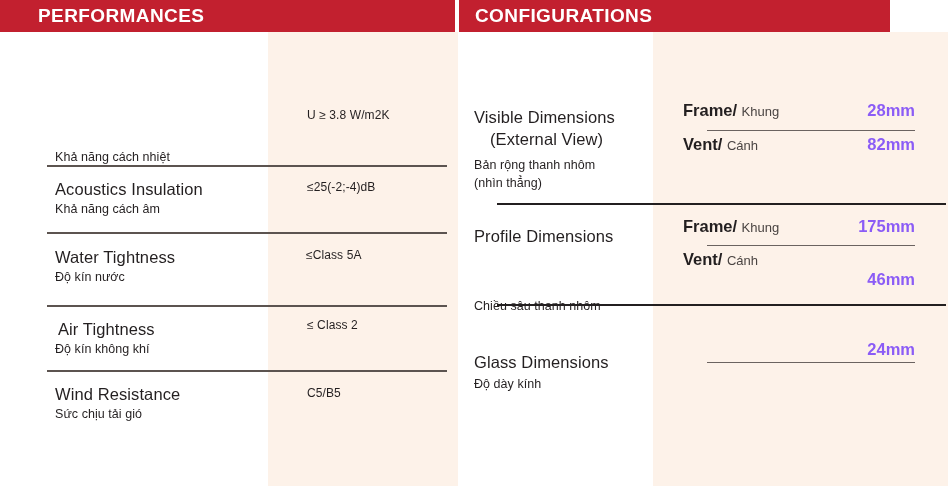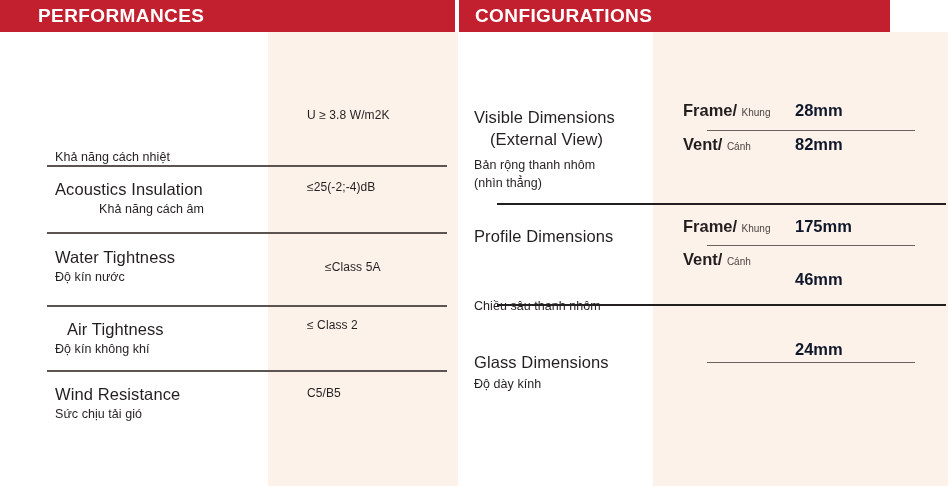--- a/index.html
+++ b/index.html
@@ -92,28 +92,28 @@
     font-size: 12.5px;
     color: #231f20;
     letter-spacing: 0.05px;
   }
   .cfg-key-en {
     font-size: 16.5px;
     color: #231f20;
     font-weight: 600;
   }
   .cfg-key-vi {
-    font-size: 10px;
+    font-size: 13px;
     color: #4a4442;
   }
   .cfg-val {
     font-size: 16.5px;
-    color: #0f172a;
+    color: #8b5cf6;
     font-weight: 600;
-    text-align: left;
+    text-align: right;
   }
 
   .divider-right-full {
     position: absolute;
     left: 497px;
     width: 449px;
     height: 1.6px;
     background: #231f20;
     z-index: 2;
   }
@@ -140,32 +140,32 @@
   <div class="hdr-bar hdr-right">
     <span class="hdr-title">CONFIGURATIONS</span>
   </div>
 
   <div class="abs perf-sub" style="left:55px; top:150px;">Khả năng cách nhiệt</div>
   <div class="abs perf-val" style="left:307px; top:108px;">U ≥ 3.8 W/m2K</div>
 
   <div class="divider-left" style="top:165px;"></div>
 
   <div class="abs perf-name" style="left:55px; top:180px;">Acoustics Insulation</div>
-  <div class="abs perf-sub" style="left:55px; top:202px;margin-left:44px;">Khả năng cách âm</div>
+  <div class="abs perf-sub" style="left:55px; top:202px;">Khả năng cách âm</div>
   <div class="abs perf-val" style="left:307px; top:180px;">≤25(-2;-4)dB</div>
 
   <div class="divider-left" style="top:232px;"></div>
 
   <div class="abs perf-name" style="left:55px; top:248px;">Water Tightness</div>
   <div class="abs perf-sub" style="left:55px; top:270px;">Độ kín nước</div>
-  <div class="abs perf-val" style="left:325px; top:248px;margin-top:12px;">≤Class 5A</div>
+  <div class="abs perf-val" style="left:306px; top:248px;">≤Class 5A</div>
 
   <div class="divider-left" style="top:305px;"></div>
 
-  <div class="abs perf-name" style="left:67px; top:320px;text-align:right;">Air Tightness</div>
+  <div class="abs perf-name" style="left:58px; top:320px;text-align:right;">Air Tightness</div>
   <div class="abs perf-sub" style="left:55px; top:342px;">Độ kín không khí</div>
   <div class="abs perf-val" style="left:307px; top:318px;">≤ Class 2</div>
 
   <div class="divider-left" style="top:370px;"></div>
 
   <div class="abs perf-name" style="left:55px; top:385px;">Wind Resistance</div>
   <div class="abs perf-sub" style="left:55px; top:407px;">Sức chịu tải gió</div>
   <div class="abs perf-val" style="left:307px; top:386px;">C5/B5</div>
 
   <div class="abs cfg-name" style="left:474px; top:108px;">Visible Dimensions</div>

